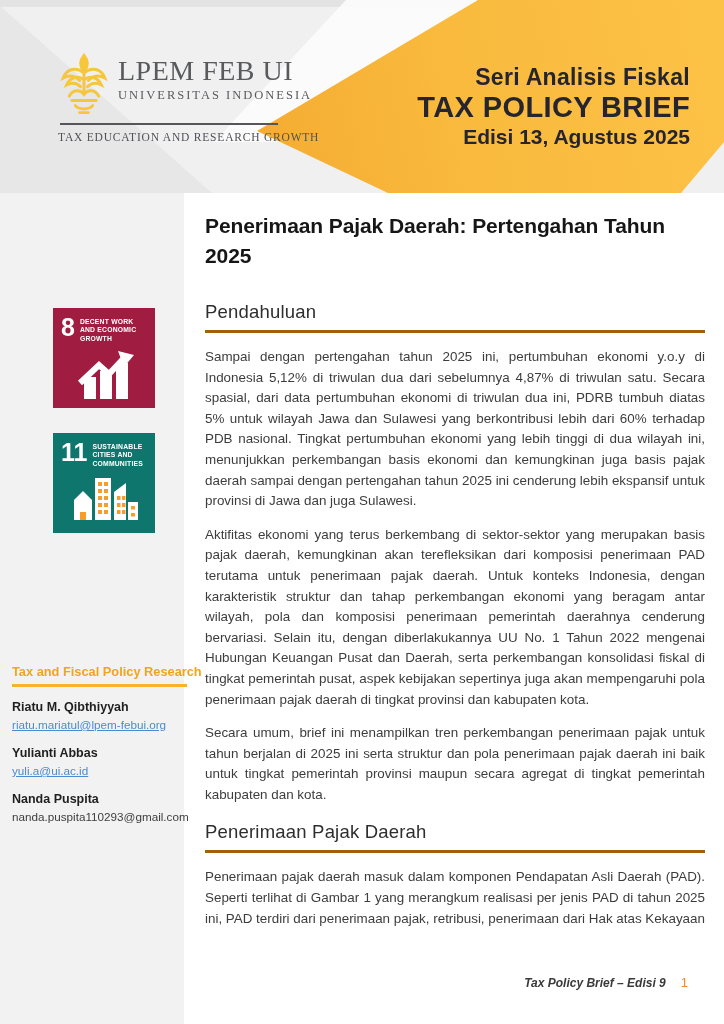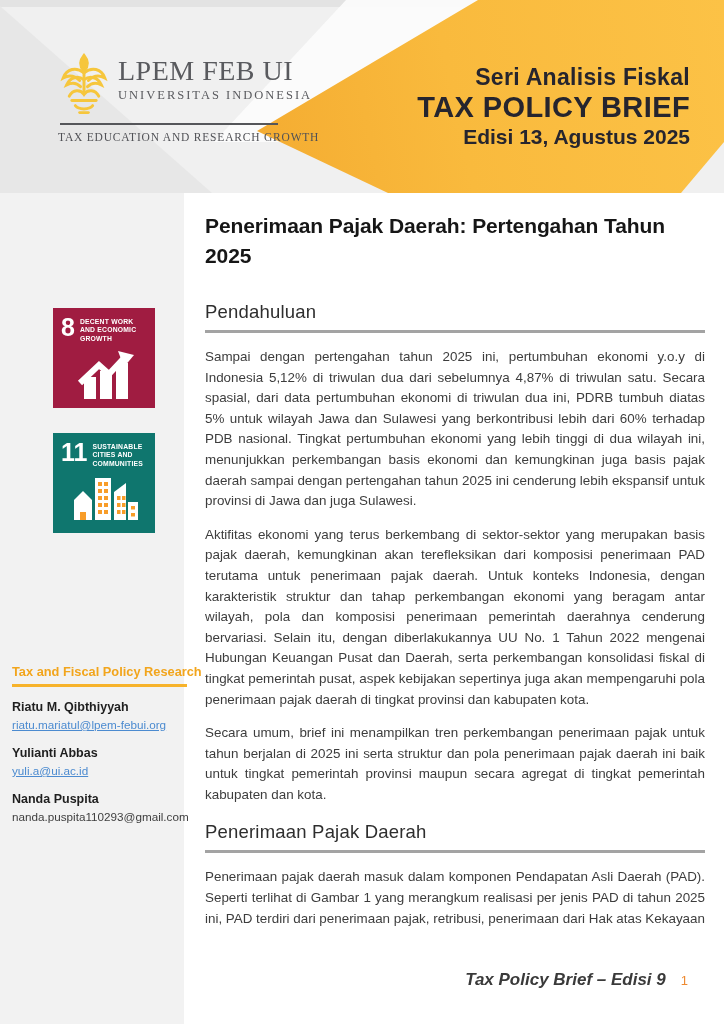--- a/index.html
+++ b/index.html
@@ -48,26 +48,26 @@
   .author-name { font-size:12.5px; font-weight:700; color:#1f1f1f; line-height:15px; }
   .author-email { font-size:11.7px; line-height:15px; margin-top:2px; white-space:nowrap; display:inline-block; }
   a.author-email { color:#4c8bd0; text-decoration:underline; }
   span.author-email { color:#3e3e3e; text-decoration:none; }
 
   
   .main { position:absolute; left:205px; top:211px; width:500px; }
   .doc-title { font-size:21px; font-weight:700; line-height:30px; color:#161616; margin-bottom:30px; letter-spacing:-.1px; }
   .section { margin-top:0; }
   .section + .section { margin-top:16px; }
-  .section-heading { font-size:18.5px; font-weight:400; color:#2e2e2e; padding-bottom:7px; border-bottom:3px solid #a3a3a3; margin-bottom:14px; letter-spacing:.2px; }
+  .section-heading { font-size:18.5px; font-weight:400; color:#2e2e2e; padding-bottom:7px; border-bottom:3px solid #a16207; margin-bottom:14px; letter-spacing:.2px; }
   .para { font-size:13.4px; line-height:20.6px; color:#3d3d3d; text-align:justify; margin-bottom:13px; }
 
   
   .footer { position:absolute; right:36px; bottom:34px; display:flex; align-items:baseline; }
-  .footer-text { font-style:italic; font-weight:600; font-size:17px; color:#3a3a3a; }
+  .footer-text { font-style:italic; font-weight:600; font-size:12px; color:#3a3a3a; }
   .footer-page { font-size:13px; color:#ee8a31; margin-left:15px; }
 </style>
 </head>
 <body>
 
 <div class="page">
 
   <div class="header">
     <div class="hdr-top-strip"></div>
     <div class="hdr-dark-wedge"></div>

